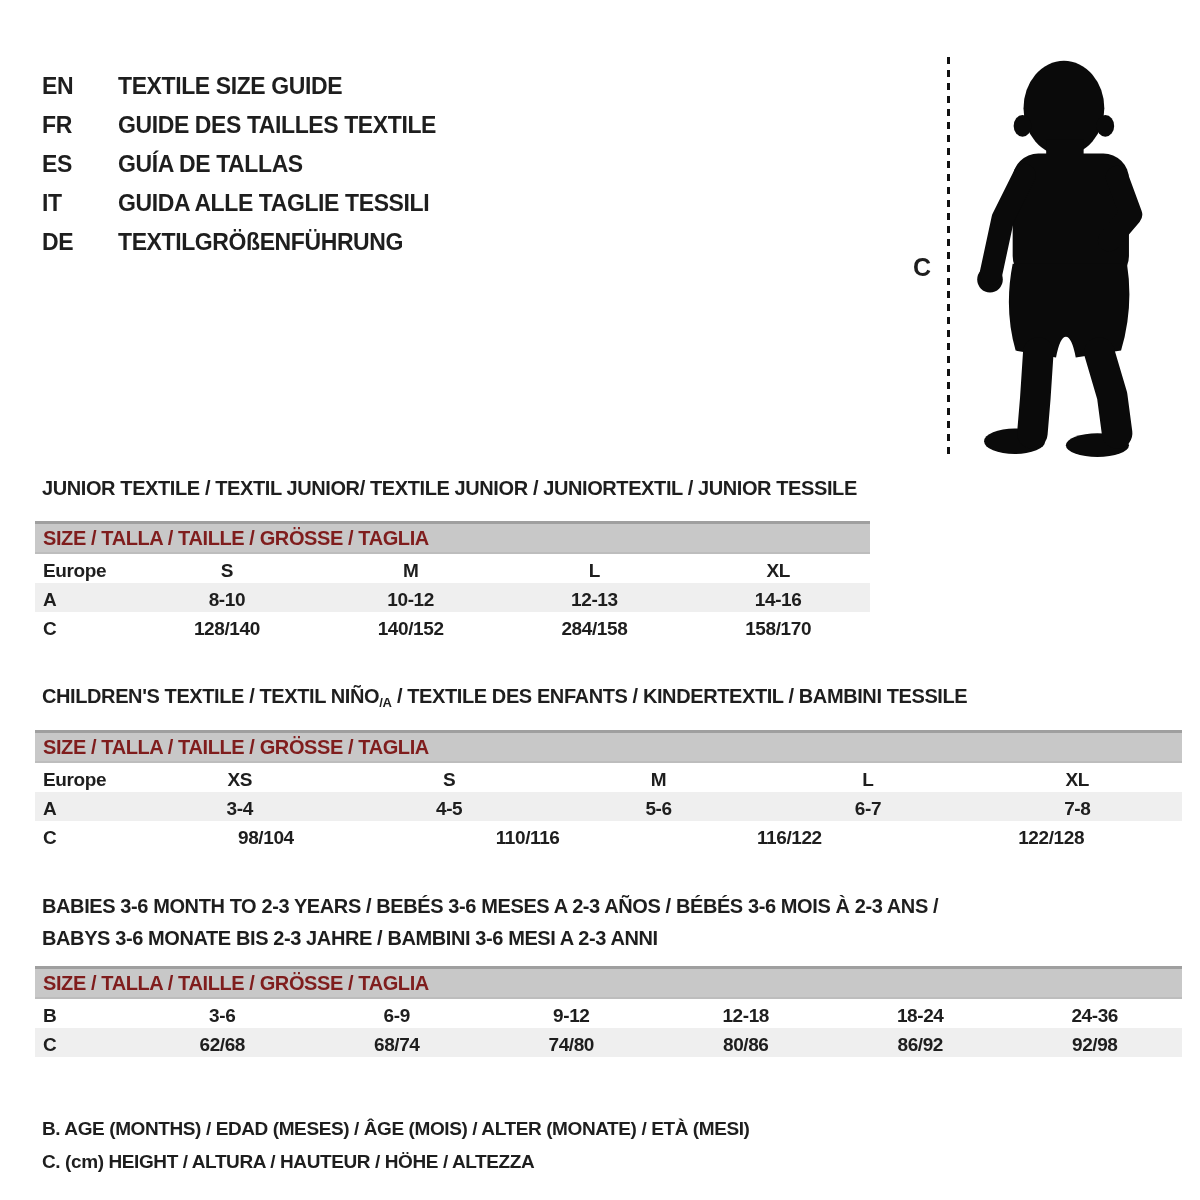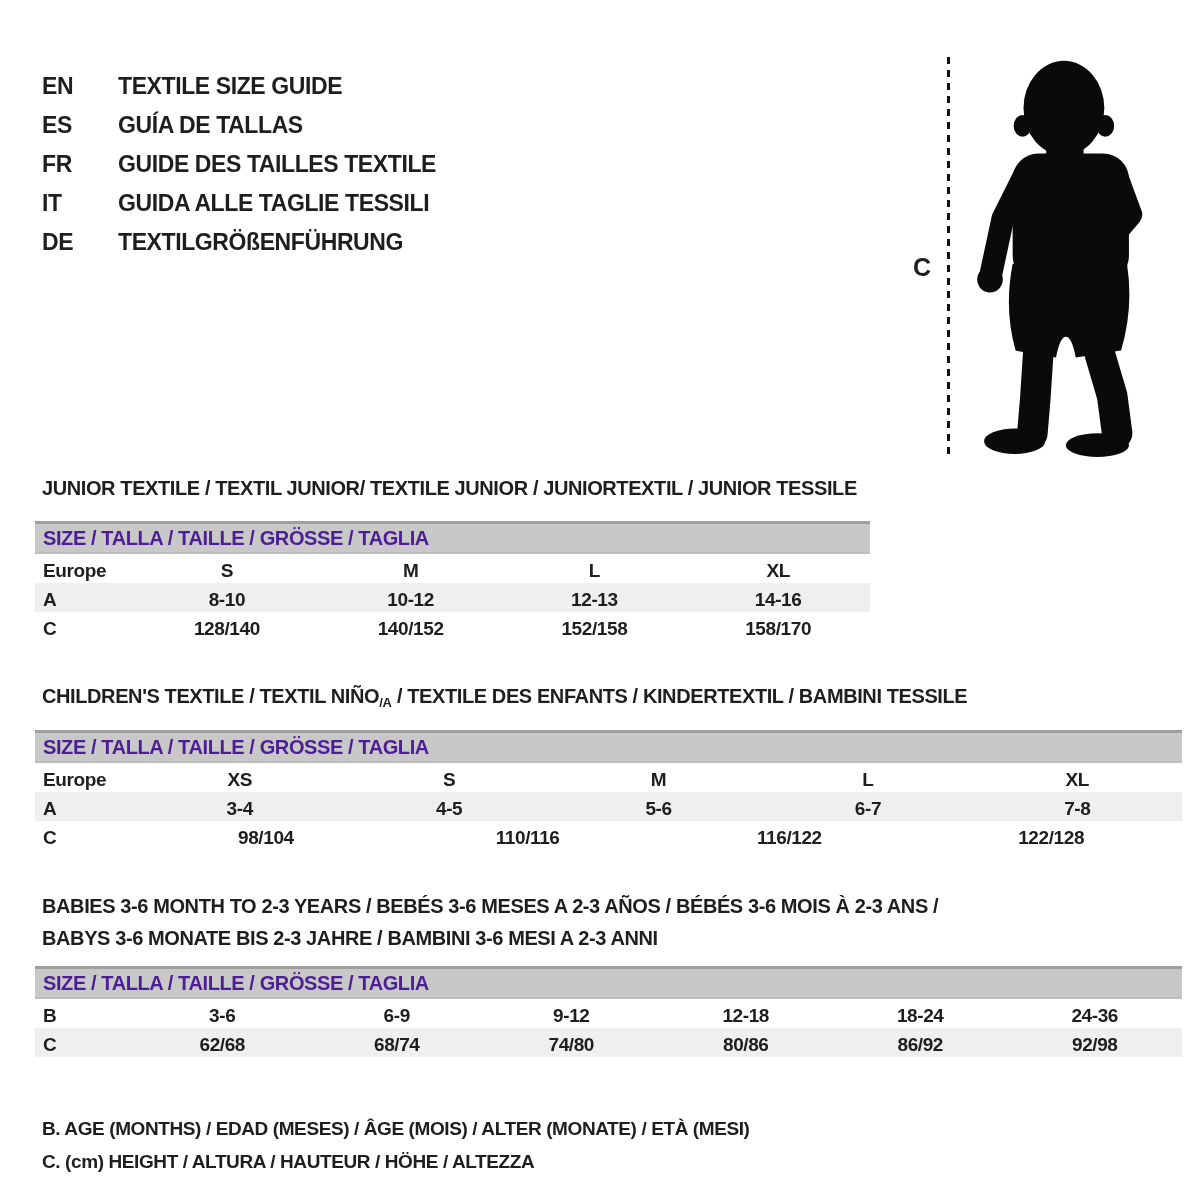--- a/index.html
+++ b/index.html
@@ -28,47 +28,47 @@
   .babies-title   { top:849px; line-height:32px; }
   .sub { font-size:13px; vertical-align:-4px; letter-spacing:-0.2px; }
   
   .size-table { position:absolute; left:35px; }
   .junior-table   { top:480px; width:835px; }
   .children-table { top:689px; width:1147px; }
   .babies-table   { top:925px; width:1147px; }
   .bar {
     height:33px; line-height:28px; background:var(--bar,#c8c8c8);
     border-top:3px solid #9f9f9f; border-bottom:2px solid #bdbdbd;
-    font-size:20px; font-weight:bold; color:#4c1d95; padding-left:8px;
+    font-size:20px; font-weight:bold; color:#7f1d1d; padding-left:8px;
   }
   .t-row { display:flex; height:29px; line-height:33px; font-size:19px; font-weight:bold; background:#ffffff; }
   .t-row.alt { background:var(--alt_row,#efefef); }
   .t-row .cell { flex:1; text-align:center; white-space:nowrap; }
   .t-row .cell.label-cell { flex:0 0 100px; text-align:left; padding-left:8px; }
   
   .legend { position:absolute; left:42px; top:1071px; }
   .legend-line { font-size:19px; font-weight:bold; line-height:33px; white-space:nowrap; }
 </style>
 </head>
 <body>
 
 <div class="page">
 
   <section class="lang-block">
     <div class="lang-row">
       <span class="lang-code">EN</span>
       <span class="lang-title">TEXTILE SIZE GUIDE</span>
     </div>
     <div class="lang-row">
+      <span class="lang-code">FR</span>
+      <span class="lang-title">GUIDE DES TAILLES TEXTILE</span>
+    </div>
+    <div class="lang-row">
       <span class="lang-code">ES</span>
       <span class="lang-title">GUÍA DE TALLAS</span>
-    </div>
-    <div class="lang-row">
-      <span class="lang-code">FR</span>
-      <span class="lang-title">GUIDE DES TAILLES TEXTILE</span>
     </div>
     <div class="lang-row">
       <span class="lang-code">IT</span>
       <span class="lang-title">GUIDA ALLE TAGLIE TESSILI</span>
     </div>
     <div class="lang-row">
       <span class="lang-code">DE</span>
       <span class="lang-title">TEXTILGRÖßENFÜHRUNG</span>
     </div>
   </section>
@@ -109,21 +109,21 @@
         <span class="cell label-cell">A</span>
         <span class="cell">8-10</span>
         <span class="cell">10-12</span>
         <span class="cell">12-13</span>
         <span class="cell">14-16</span>
       </div>
     <div class="t-row">
         <span class="cell label-cell">C</span>
         <span class="cell">128/140</span>
         <span class="cell">140/152</span>
-        <span class="cell">152/158</span>
+        <span class="cell">284/158</span>
         <span class="cell">158/170</span>
       </div>
   </div>
 
   <h2 class="sec-title children-title"><span>CHILDREN'S TEXTILE / TEXTIL NIÑO</span><span class="sub">/A</span><span> / TEXTILE DES ENFANTS / KINDERTEXTIL / BAMBINI TESSILE</span></h2>
   <div class="size-table children-table">
     <div class="bar">SIZE / TALLA / TAILLE / GRÖSSE / TAGLIA</div>
     <div class="t-row">
         <span class="cell label-cell">Europe</span>
         <span class="cell">XS</span>

